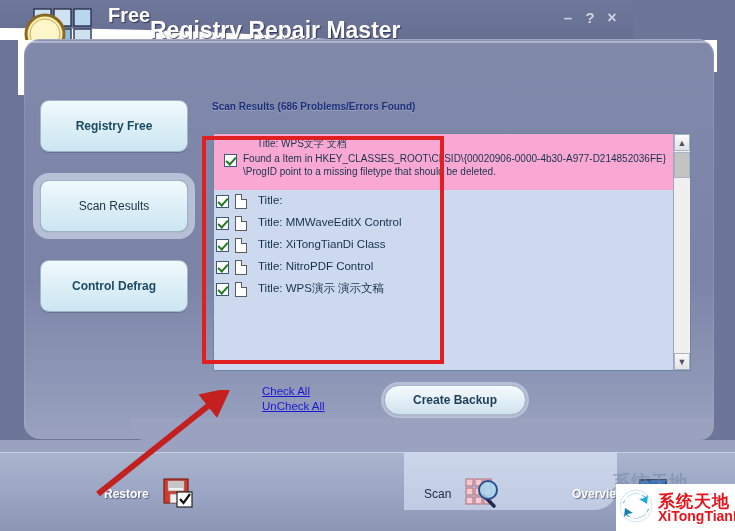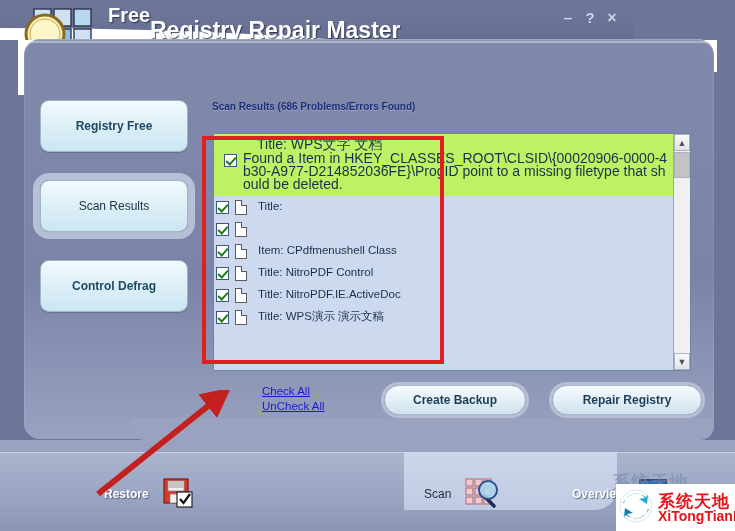--- a/index.html
+++ b/index.html
@@ -177,23 +177,23 @@
     width: 5px; height: 5px;
     background: #cdd9ef;
     border-left: 1px solid #5b5b5b;
     border-bottom: 1px solid #5b5b5b;
   }
   .rowtext { margin-left: 6px; line-height: 15px; }
 
   
   #row-selected {
     position: relative;
-    background: #bef264;
-    padding: 2px 4px 5px 10px;
-    font-size: 14px;
+    background: #f9a8d4;
+    padding: 2px 4px 12px 10px;
+    font-size: 10px;
     color: #16324a;
   }
   #row-selected .sel-title {
     margin-left: 33px;
     line-height: 16px;
   }
   #row-selected .sel-body {
     display: flex; align-items: flex-start; justify-content: space-between;
   }
   #row-selected .sel-desc {
@@ -407,55 +407,50 @@
       </div>
 
       <div class="row">
         <span class="cb"></span>
         <span class="docicon"></span>
         <span class="rowtext">Title:</span>
       </div>
       <div class="row">
         <span class="cb"></span>
         <span class="docicon"></span>
+        <span class="rowtext">Title: MMWaveEditX Control</span>
       </div>
       <div class="row">
         <span class="cb"></span>
         <span class="docicon"></span>
-        <span class="rowtext">Item: CPdfmenushell Class</span>
+        <span class="rowtext">Title: XiTongTianDi Class</span>
       </div>
       <div class="row">
         <span class="cb"></span>
         <span class="docicon"></span>
         <span class="rowtext">Title: NitroPDF Control</span>
       </div>
       <div class="row">
         <span class="cb"></span>
         <span class="docicon"></span>
-        <span class="rowtext">Title: NitroPDF.IE.ActiveDoc</span>
-      </div>
-      <div class="row">
-        <span class="cb"></span>
-        <span class="docicon"></span>
         <span class="rowtext">Title: WPS演示 演示文稿</span>
       </div>
     </div>
 
     <div id="vscroll">
       <div class="sb-arrow" id="sb-up">▲</div>
       <div id="sb-thumb"></div>
       <div class="sb-arrow" id="sb-down">▼</div>
     </div>
   </div>
 
   <div class="link" id="link-check">Check All</div>
   <div class="link" id="link-uncheck">UnCheck All</div>
 
   <div class="act-btn" id="btn-backup">Create Backup</div>
-  <div class="act-btn" id="btn-repair">Repair Registry</div>
 
   <div id="toolbar-top-curve"></div>
   <div id="toolbar"></div>
   <div id="tb-scan-tab"></div>
 
   <div class="tb-item" id="tb-restore">
     <span class="tb-label">Restore</span>
     <span class="tb-icon">
       <svg width="34" height="34" viewBox="0 0 34 34">
         <rect x="3" y="4" width="24" height="24" fill="#d23b2b" stroke="#7d1f13" stroke-width="1.2"></rect>

